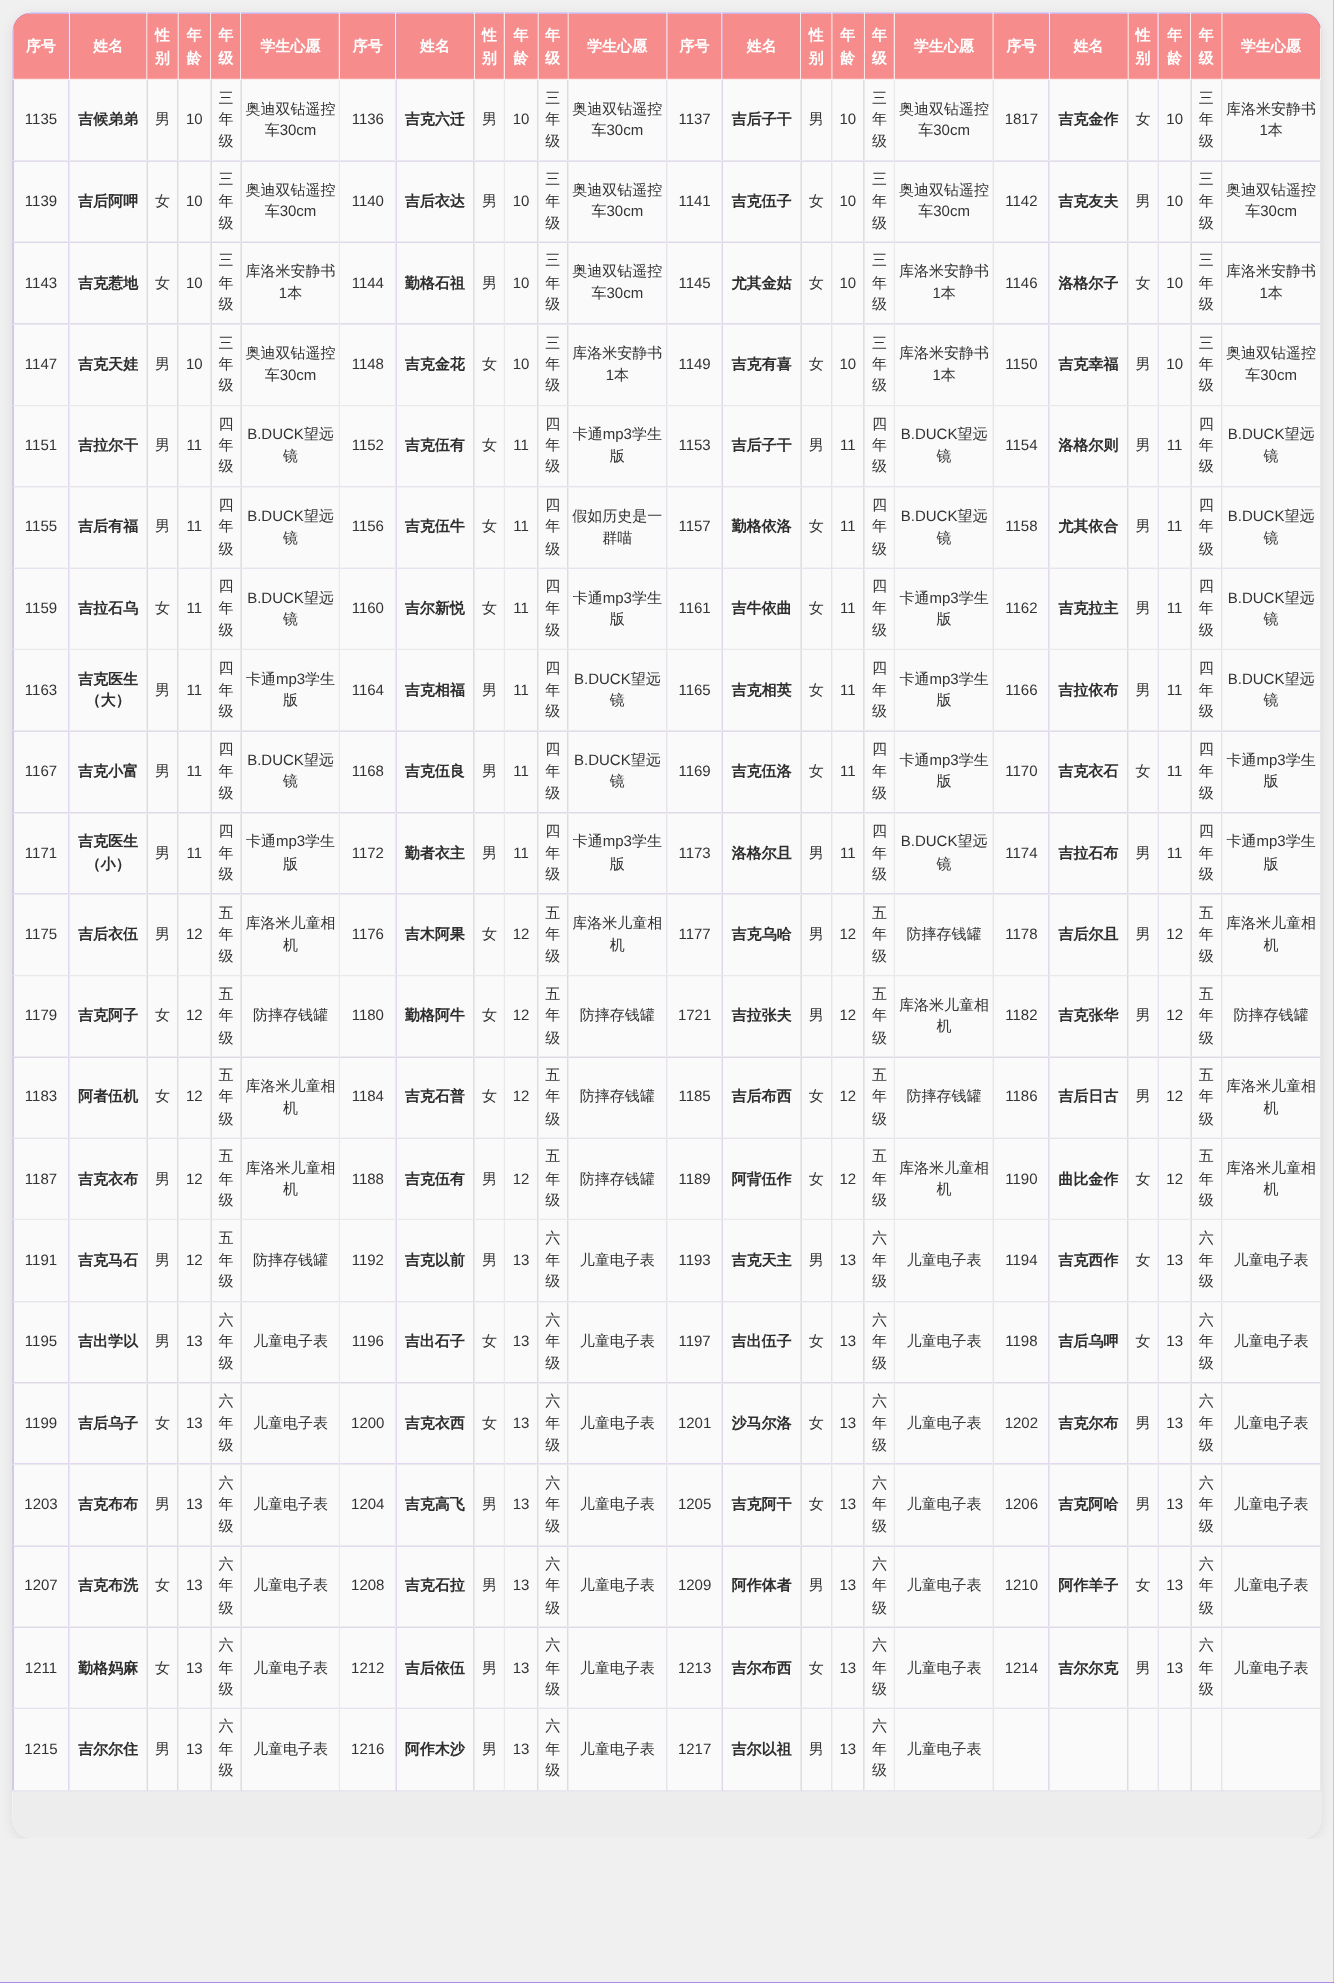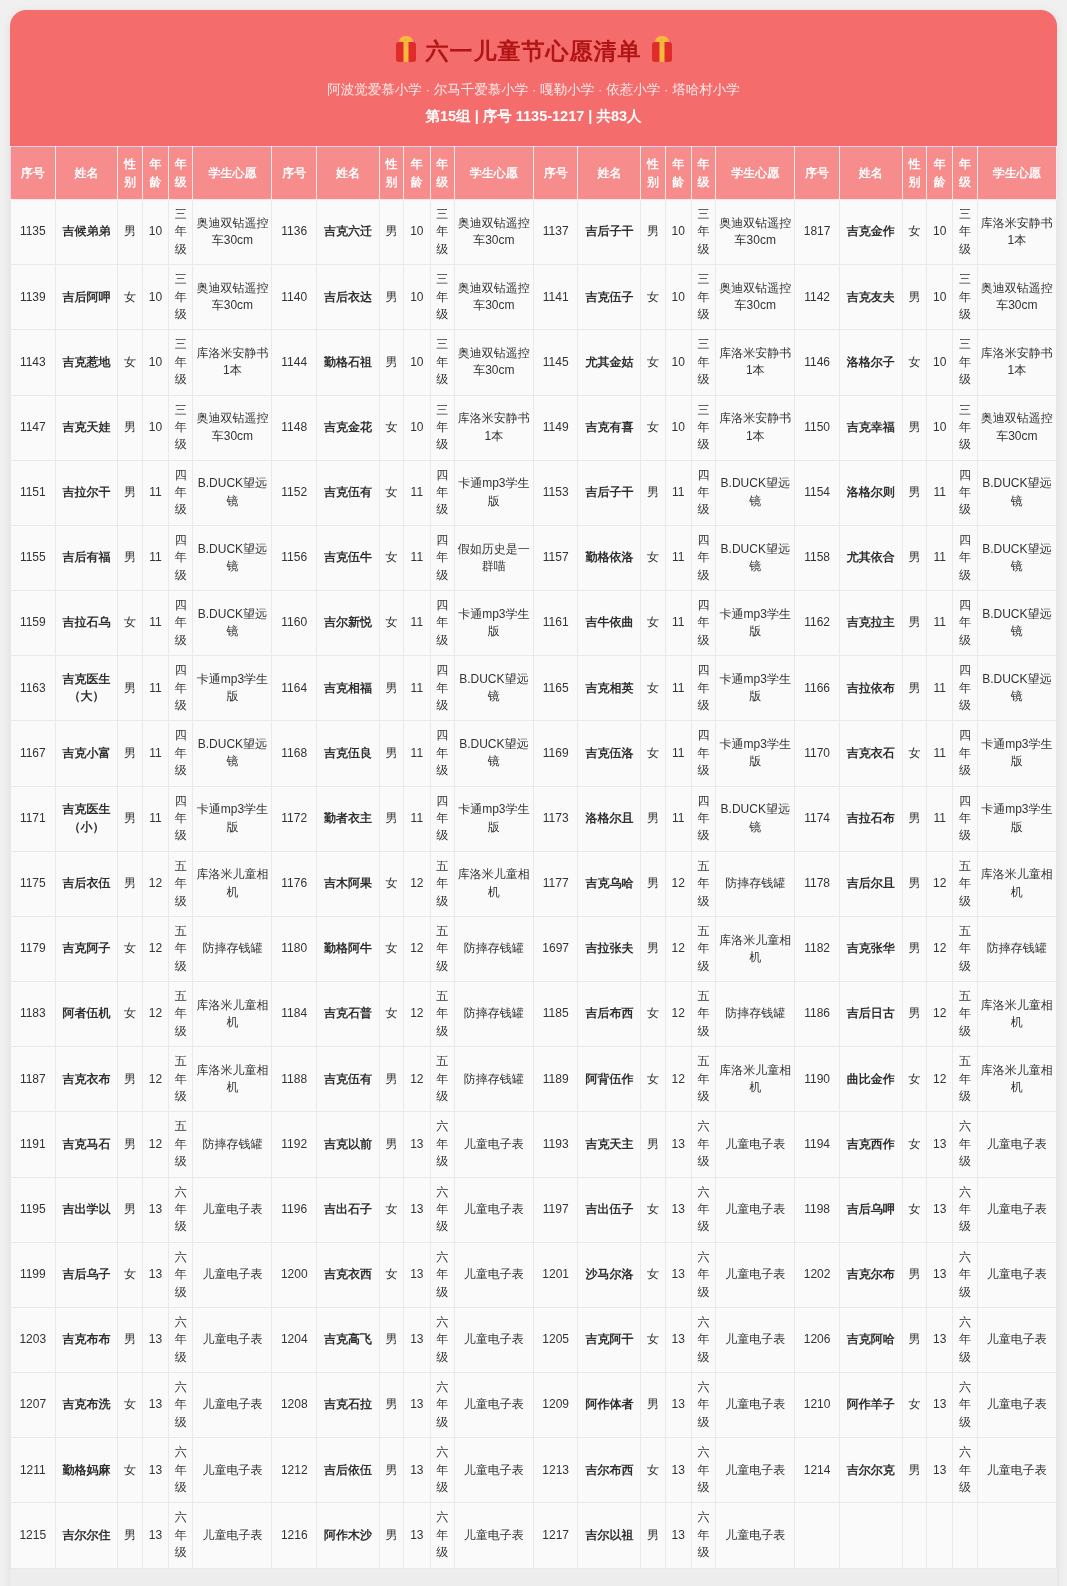--- a/index.html
+++ b/index.html
@@ -68,29 +68,20 @@
     background:#ededee; text-align:center; padding:19px 10px;
     font-size:13px; color:#9a9a9a;
   }
 </style>
 </head>
 <body>
 
 <div class="page">
   <div class="card">
 
-    <div class="hero">
-      <div class="hero-title-row">
-        <span class="gift-icon"></span>
-        <span class="page-title">六一儿童节心愿清单</span>
-        <span class="gift-icon"></span>
-      </div>
-      <div class="hero-schools">阿波觉爱慕小学 · 尔马千爱慕小学 · 嘎勒小学 · 依惹小学 · 塔哈村小学</div>
-      <div class="hero-groupinfo">第15组 | 序号 1135-1217 | 共83人</div>
-    </div>
 
     <table class="wish-table">
       <thead>
         <tr>
             <th class="col-0">序号</th>
             <th class="col-1">姓名</th>
             <th class="col-2">性别</th>
             <th class="col-3">年龄</th>
             <th class="col-4">年级</th>
             <th class="col-5">学生心愿</th>
@@ -407,21 +398,21 @@
             <td class="col-2">女</td>
             <td class="col-3">12</td>
             <td class="col-4">五年级</td>
             <td class="col-5">防摔存钱罐</td>
             <td class="col-0">1180</td>
             <td class="col-1">勤格阿牛</td>
             <td class="col-2">女</td>
             <td class="col-3">12</td>
             <td class="col-4">五年级</td>
             <td class="col-5">防摔存钱罐</td>
-            <td class="col-0">1697</td>
+            <td class="col-0">1721</td>
             <td class="col-1">吉拉张夫</td>
             <td class="col-2">男</td>
             <td class="col-3">12</td>
             <td class="col-4">五年级</td>
             <td class="col-5">库洛米儿童相机</td>
             <td class="col-0">1182</td>
             <td class="col-1">吉克张华</td>
             <td class="col-2">男</td>
             <td class="col-3">12</td>
             <td class="col-4">五年级</td>

